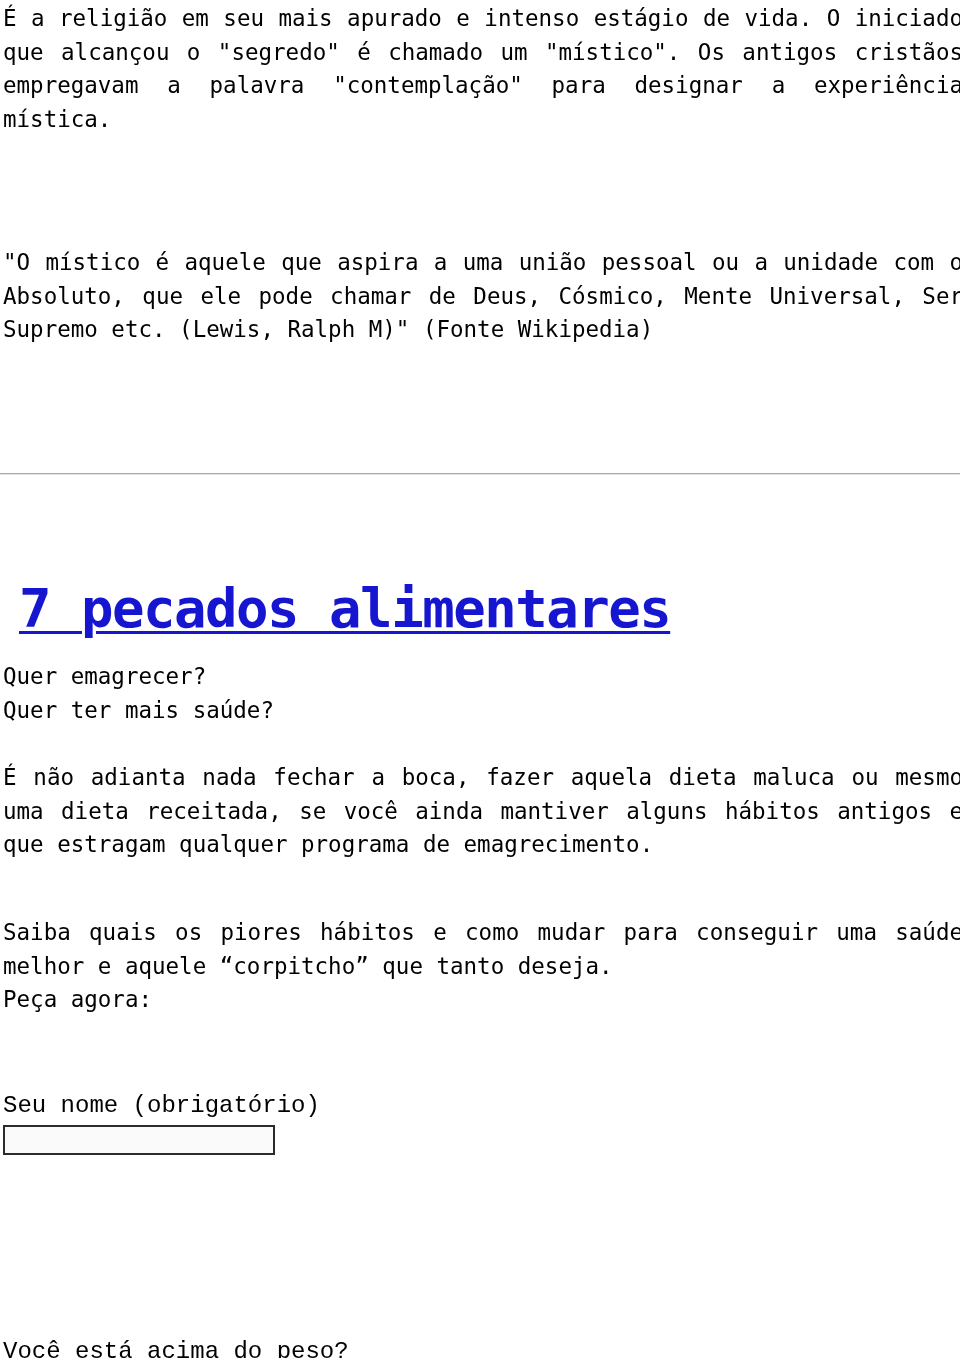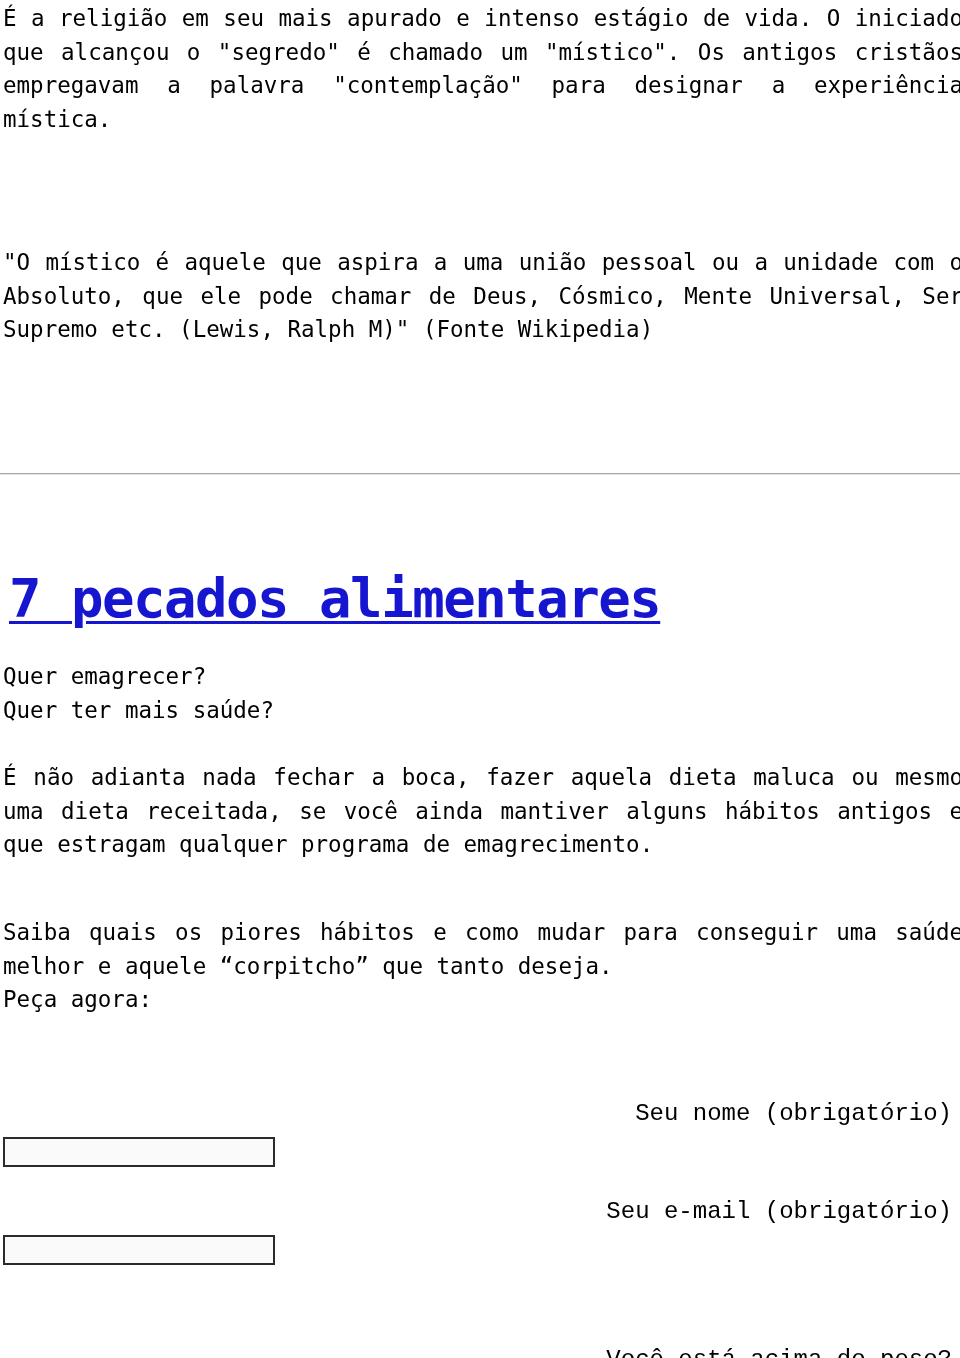--- a/index.html
+++ b/index.html
@@ -51,21 +51,21 @@
     margin: 0;
     border: 0;
     border-top: 1px solid #a8a8a8;
     border-bottom: 1px solid #e4e4e4;
   }
 
   .headline {
     position: absolute;
     left: 3px;
     top: 562px;
-    margin: 6px;
+    margin: 16px;
     font-family: "DejaVu Sans Mono", monospace;
     font-size: 54px;
     line-height: 62px;
     font-weight: bold;
     letter-spacing: -1.5px;
     color: #1616d0;
     text-decoration: underline;
     text-decoration-thickness: 3px;
     text-underline-offset: 4px;
     white-space: nowrap;
@@ -76,28 +76,27 @@
   .p-nao       { position: absolute; left: 0; top: 761px;  width: 960px; }
   .p-saiba     { position: absolute; left: 0; top: 916px;  width: 960px; }
 
   
   .form-block {
     position: absolute;
     left: 0;
     width: 960px;
   }
   .field-label {
-    margin: 8px;
+    margin: 0;
     padding: 0 0 0 3px;
     font-family: "Liberation Mono", "DejaVu Sans Mono", monospace;
     font-size: 24px;
     line-height: 30px;
     color: #000000;
     white-space: nowrap;
-    text-align: right;
   }
   .text-input {
     display: block;
     margin: 4px 0 0 3px;
     width: 272px;
     height: 30px;
     box-sizing: border-box;
     border: 2px solid #2b2b2b;
     background: #fafafa;
     font-family: "Liberation Mono", "DejaVu Sans Mono", monospace;
@@ -130,23 +129,19 @@
   <p class="para p-nao lastline-left">É não adianta nada fechar a boca, fazer aquela dieta maluca ou mesmo uma dieta receitada, se você ainda mantiver alguns hábitos antigos e que estragam qualquer programa de emagrecimento.</p>
 
   <p class="para p-saiba lastline-left" style="white-space: pre-line;">Saiba quais os piores hábitos e como mudar para conseguir uma saúde melhor e aquele “corpitcho” que tanto deseja.
 Peça agora:</p>
 
   <div class="form-block fb-name">
     <p class="field-label">Seu nome (obrigatório)</p>
     <input class="text-input" type="text" value="" style="">
   </div>
 
-  <div class="form-block fb-email">
-    <p class="field-label">Seu e-mail (obrigatório)</p>
-    <input class="text-input" type="text" value="" style="">
-  </div>
 
   <div class="form-block fb-weight">
     <p class="field-label">Você está acima do peso?</p>
     <input class="text-input" type="text" value="" style="">
   </div>
 
 </div>
 
 </body></html>

